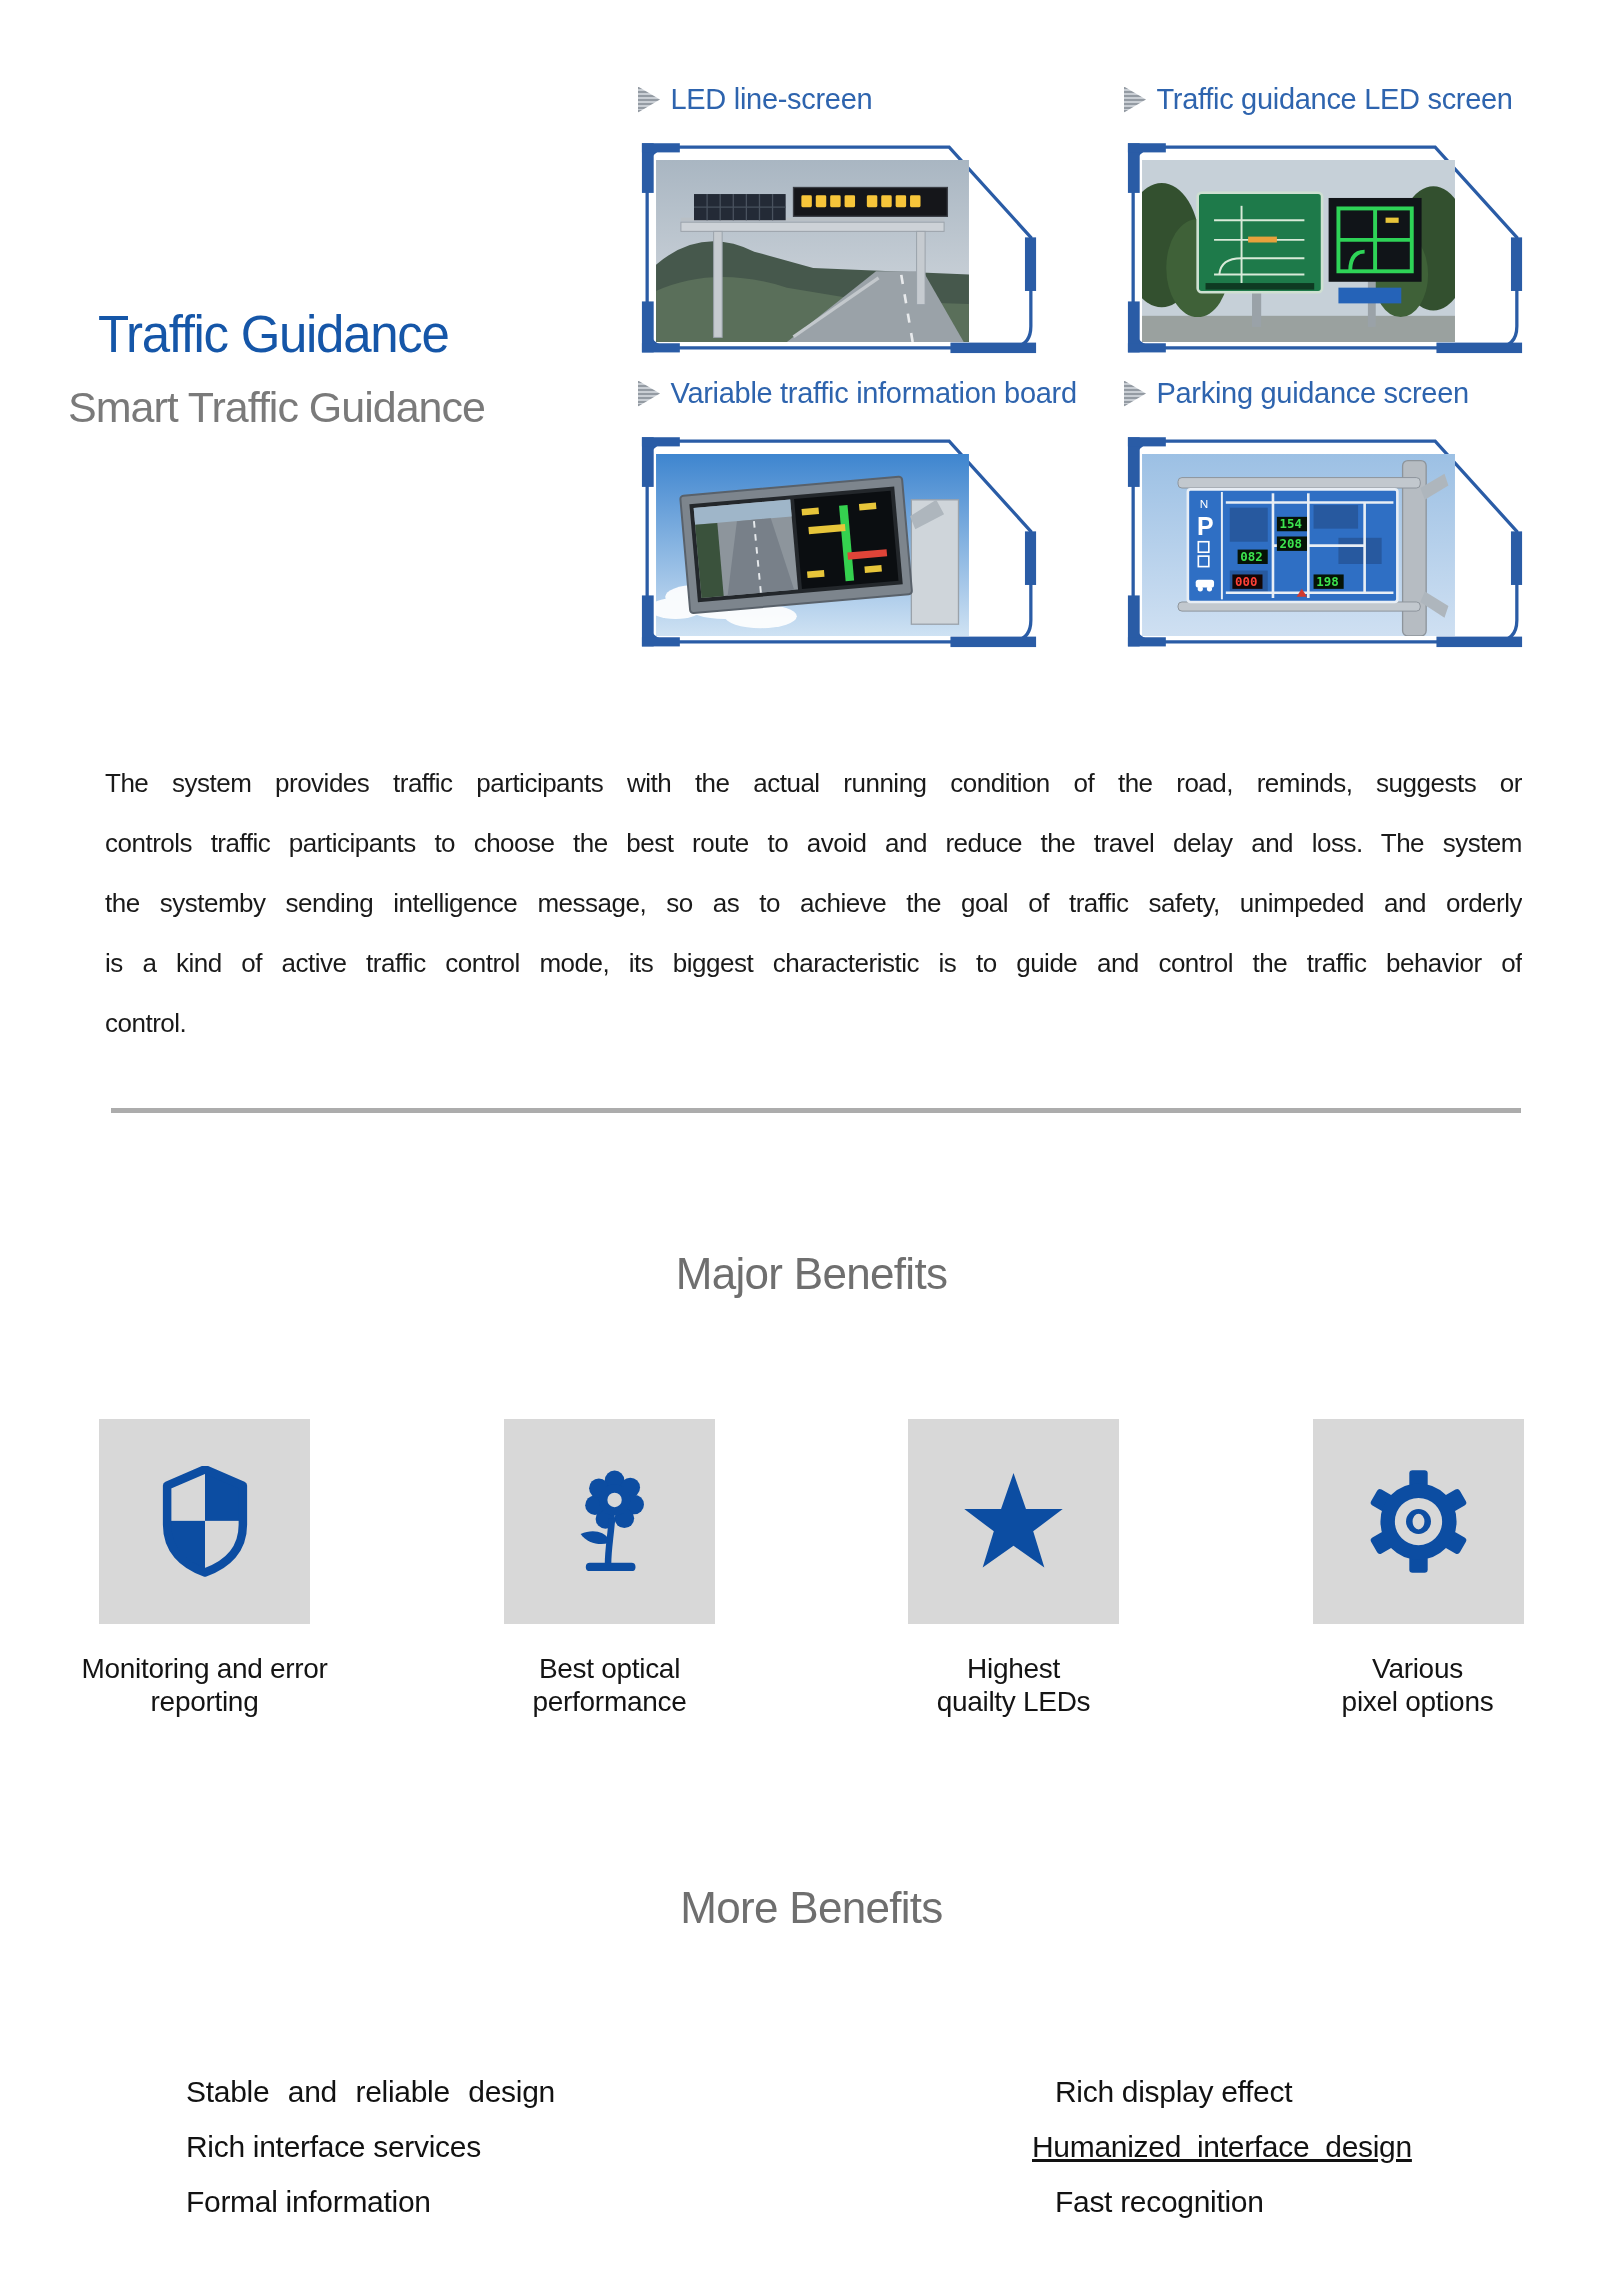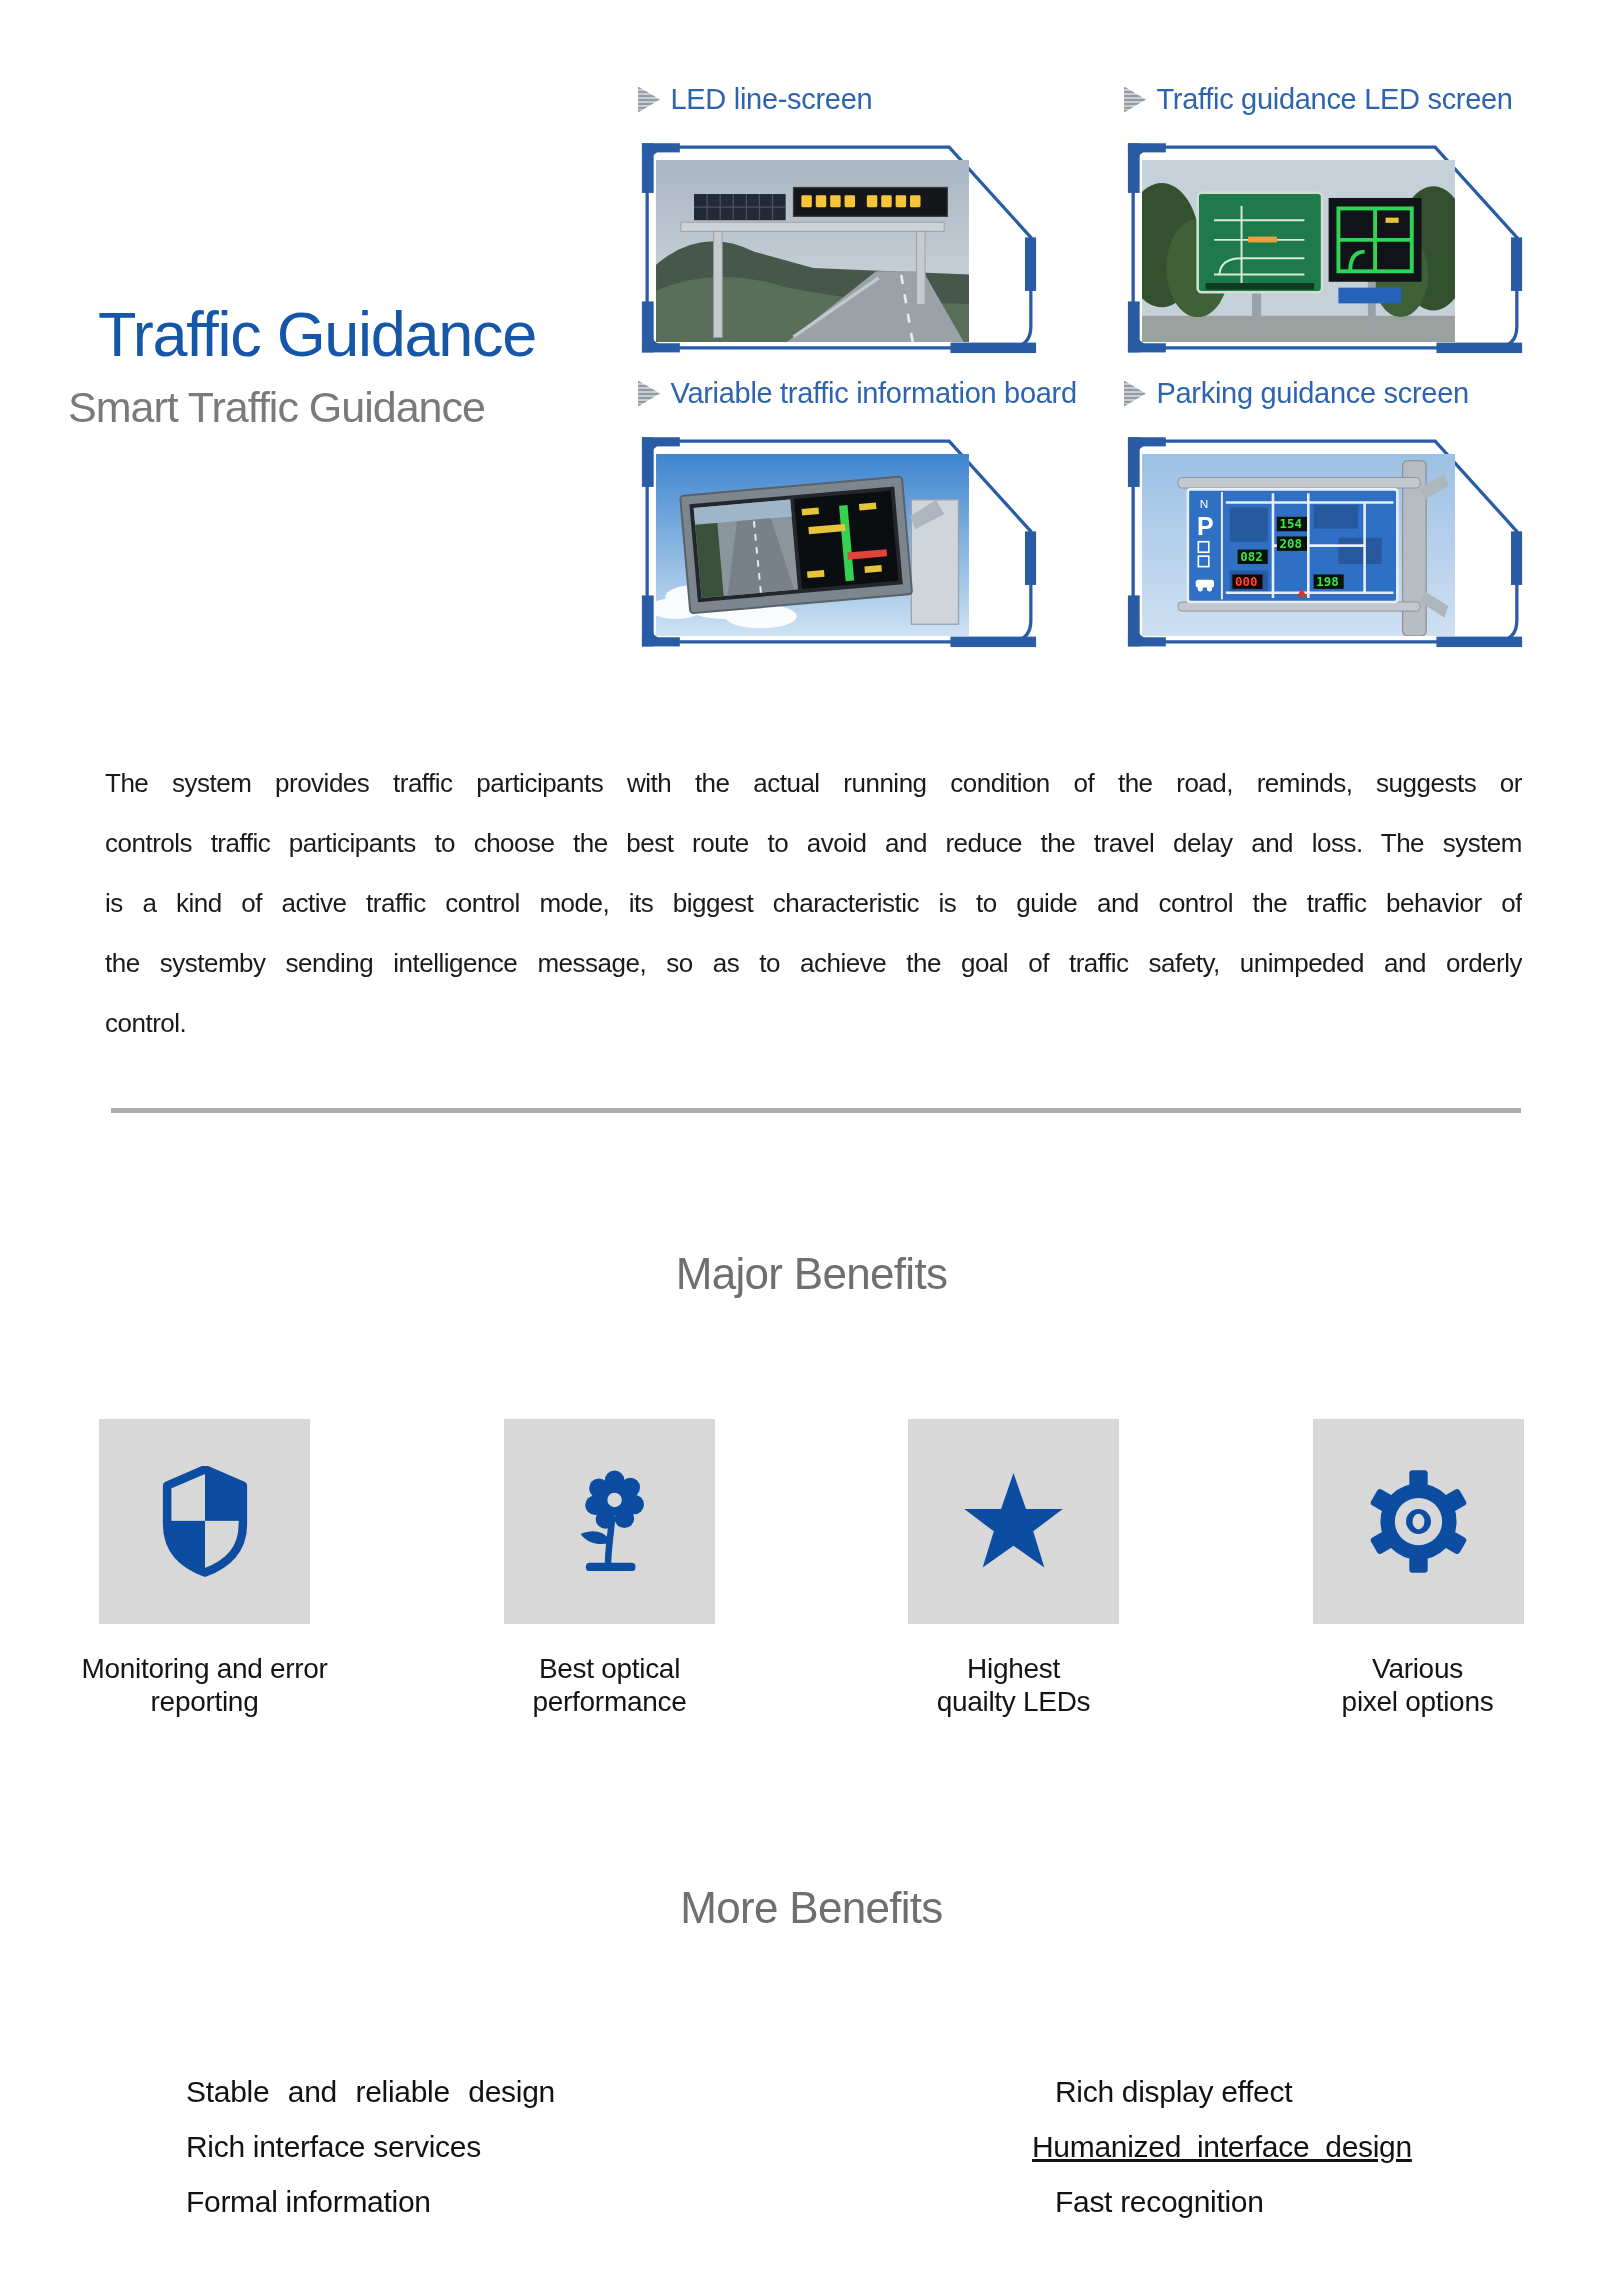--- a/index.html
+++ b/index.html
@@ -20,21 +20,21 @@
     background:#ffffff;
     font-family:"Liberation Sans", sans-serif;
     color:var(--body-ink);
     overflow:hidden;
   }
   .abs{position:absolute;}
 
   
   .page-title{
     left:98px; top:302px;
-    font-size:63px; line-height:65px;
+    font-size:51px; line-height:65px;
     letter-spacing:-1.3px;
     color:var(--title-blue);
     font-weight:500;
     white-space:nowrap;
   }
   .page-subtitle{
     left:68px; top:378px;
     font-size:43px; line-height:59px;
     letter-spacing:-1px;
     color:var(--subtitle-gray);
@@ -348,22 +348,22 @@
         </g>
         <polygon points="236,218 244,206 252,218" fill="#D23A2E"></polygon>
       </svg>
     </div>
   </div>
 </div>
 
 <div class="abs intro">
   <div class="line">The system provides traffic participants with the actual running condition of the road, reminds, suggests or</div>
   <div class="line">controls traffic participants to choose the best route to avoid and reduce the travel delay and loss. The system</div>
+  <div class="line">the systemby sending intelligence message, so as to achieve the goal of traffic safety, unimpeded and orderly</div>
   <div class="line">is a kind of active traffic control mode, its biggest characteristic is to guide and control the traffic behavior of</div>
-  <div class="line">the systemby sending intelligence message, so as to achieve the goal of traffic safety, unimpeded and orderly</div>
   <div class="line last">control.</div>
 </div>
 
 <div class="abs divider"></div>
 
 <div class="abs section-heading major">Major Benefits</div>
 
 <div class="abs tile" style="left:99px;">
   <svg class="tile-icon" width="98" height="111" viewBox="0 0 150 170">
     <defs>

